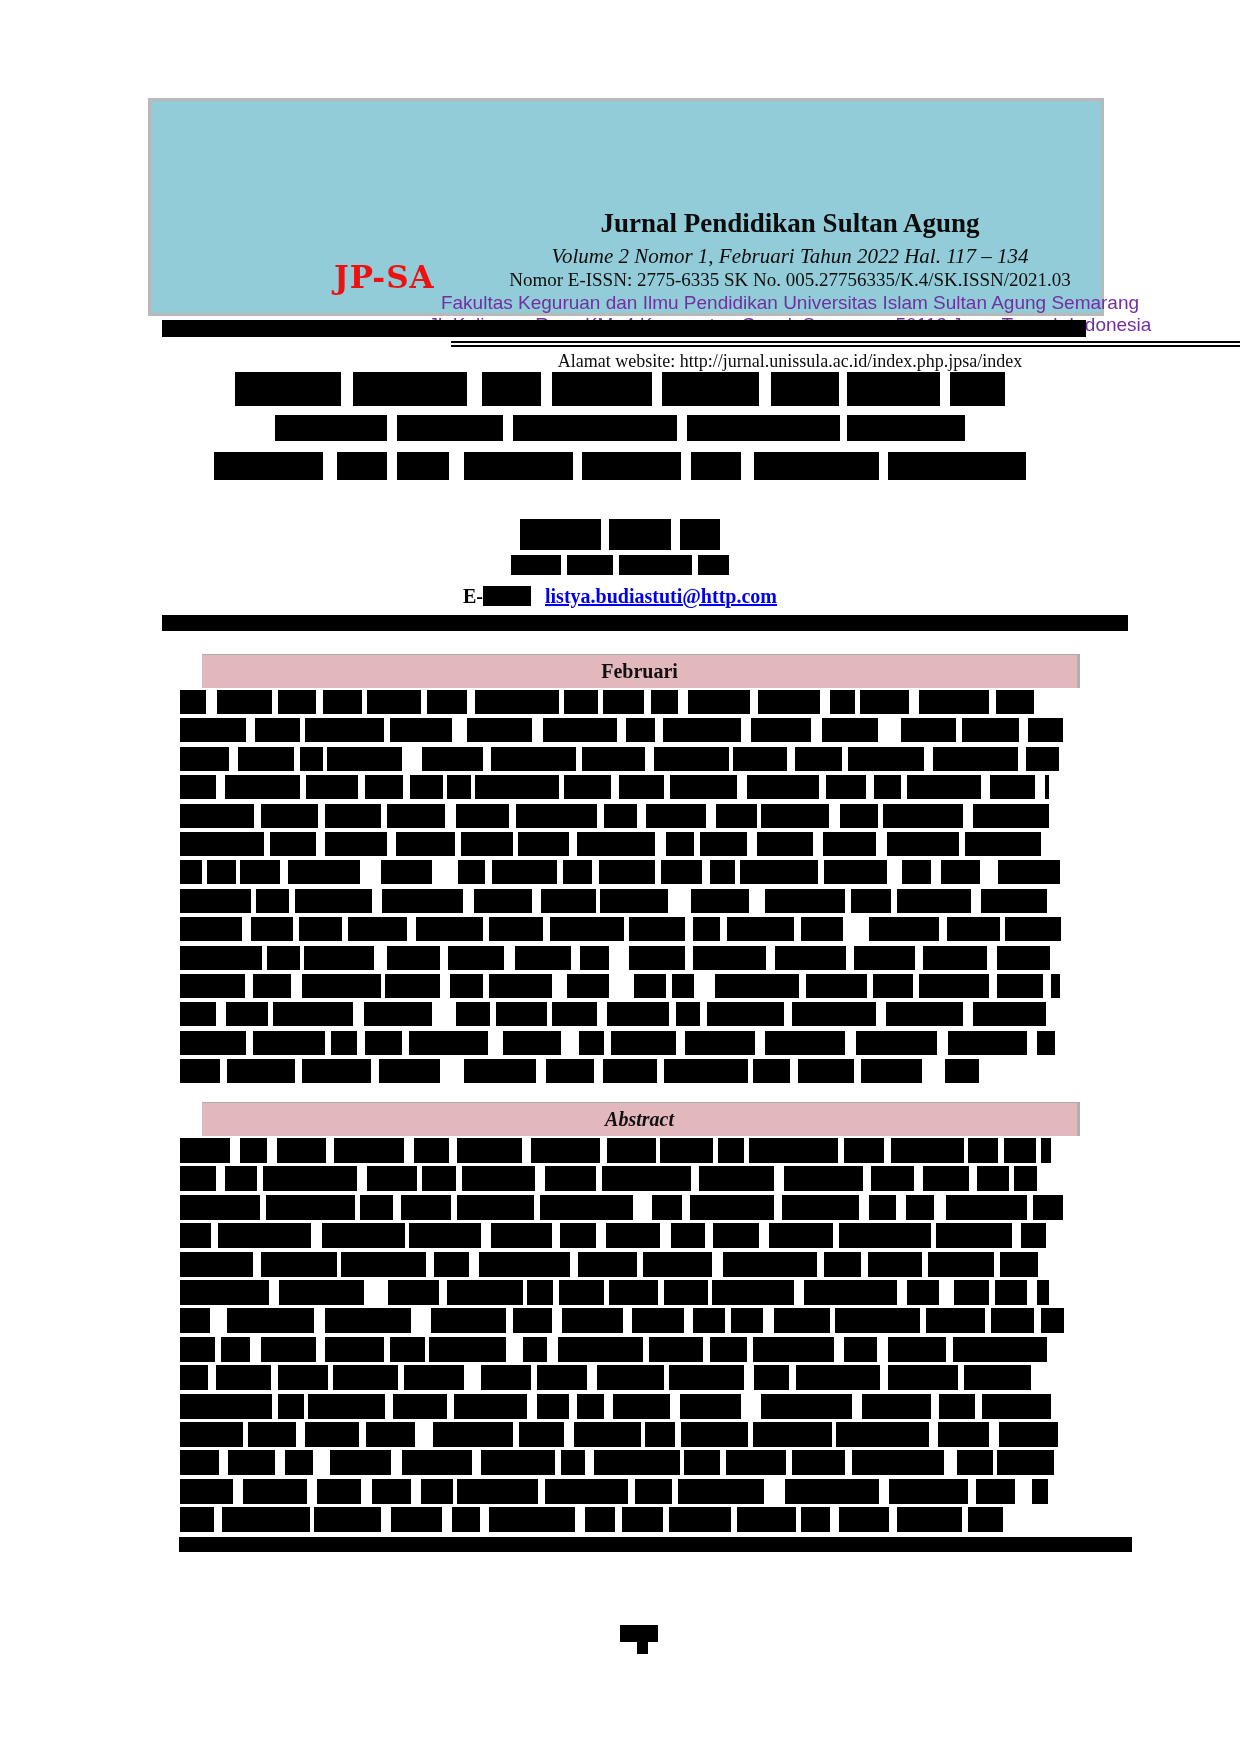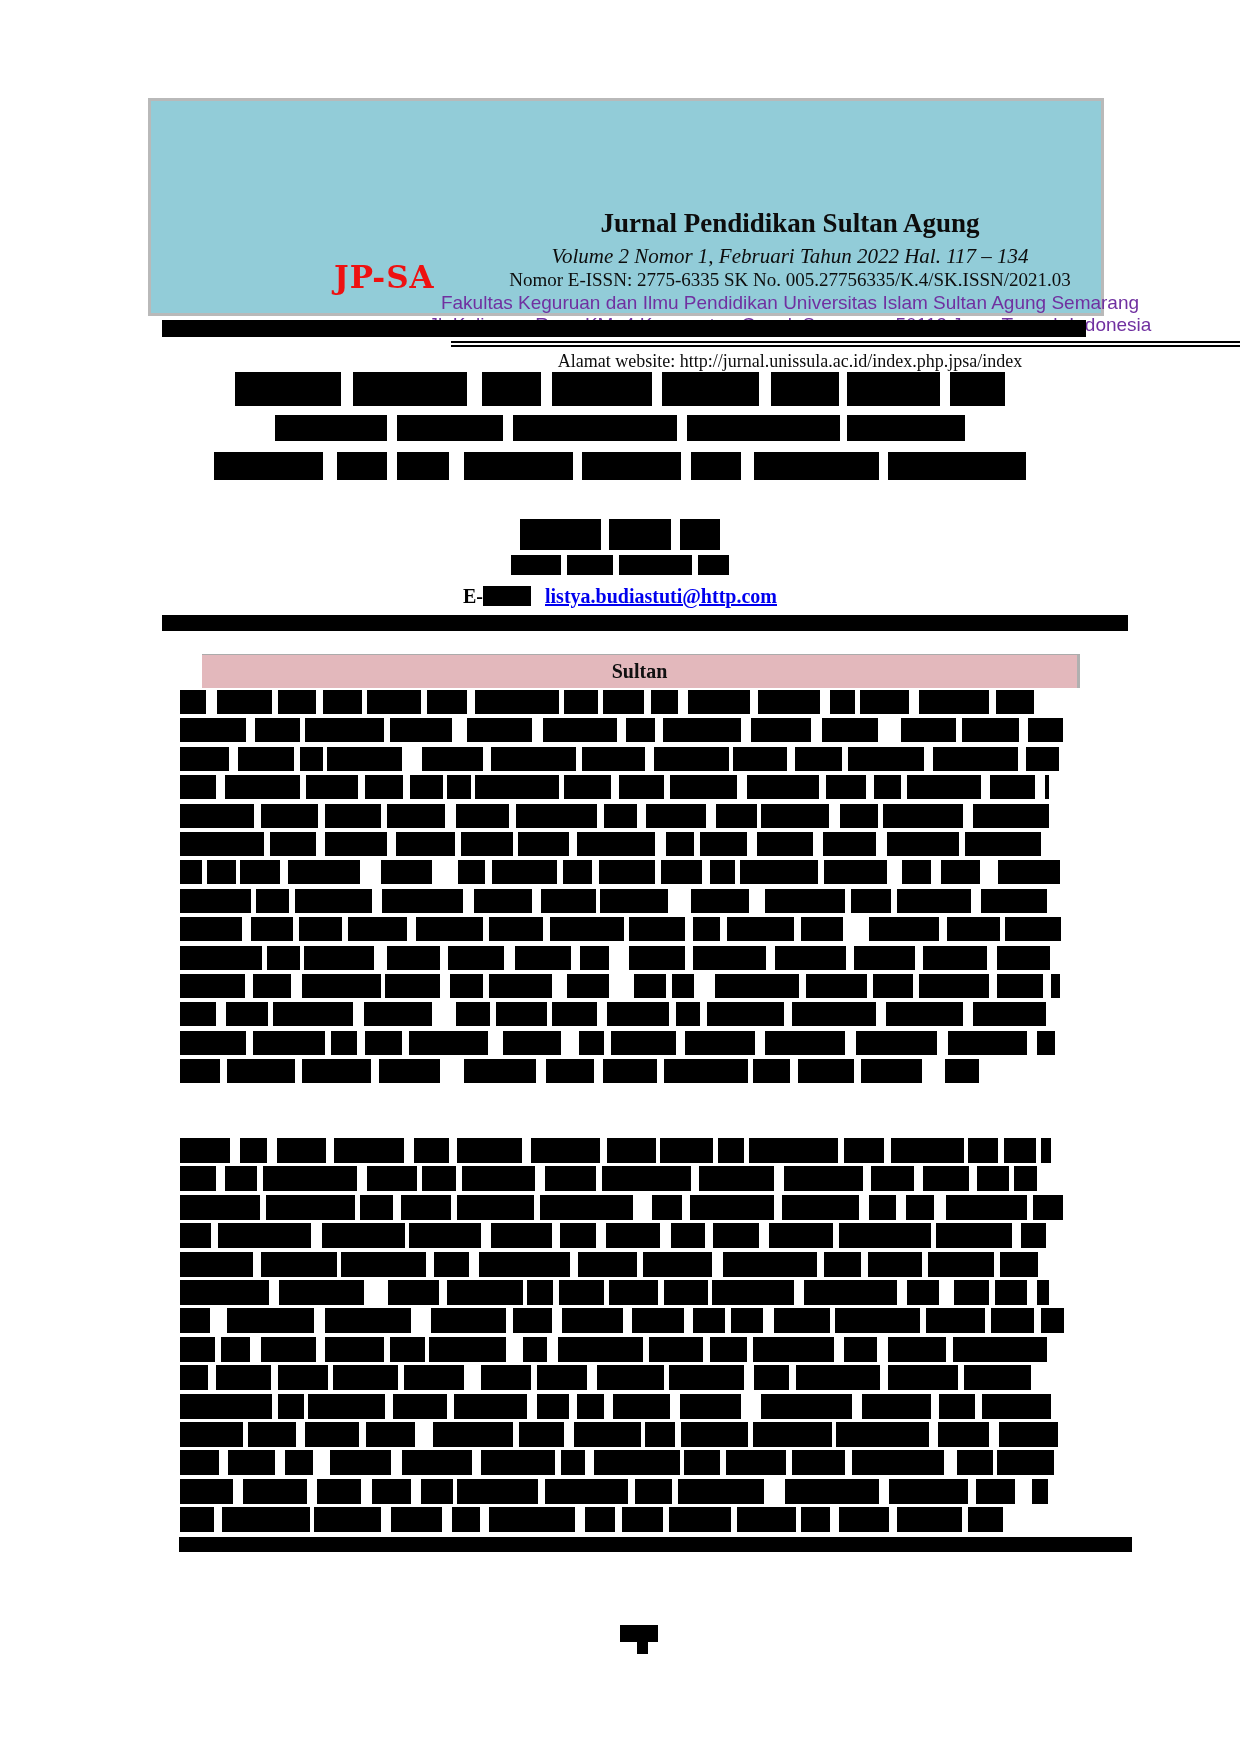--- a/index.html
+++ b/index.html
@@ -160,21 +160,21 @@
 
   <div id="email-row">
     <span id="email-prefix">E-</span>
     <span id="email-label-redacted"></span>
     <a id="author-email-link" href="#">listya.budiastuti@http.com</a>
   </div>
 
   <div id="bar-mid" class="bar"></div>
 
   <div id="abstrak-bar" class="section-bar">
-    <span>Sultan</span>
+    <span>Februari</span>
   </div>
   <div id="abstrak-body" class="rblock">
       <div class="rline" style="margin-bottom: 4.4px; width: 854.388px; height: 24px;">
         <div class="rseg" style="width: 25.9034px;"></div>
         <div class="rgap" style="width: 10.8384px;"></div>
         <div class="rseg" style="width: 54.8511px;"></div>
         <div class="rgap" style="width: 6.83865px;"></div>
         <div class="rseg" style="width: 37.1153px;"></div>
         <div class="rgap" style="width: 7.87328px;"></div>
         <div class="rseg" style="width: 38.2424px;"></div>
@@ -564,20 +564,23 @@
         <div class="rgap" style="width: 7.99086px;"></div>
         <div class="rseg" style="width: 56.2976px;"></div>
         <div class="rgap" style="width: 6.85661px;"></div>
         <div class="rseg" style="width: 60.2463px;"></div>
         <div class="rgap" style="width: 23.6885px;"></div>
         <div class="rseg" style="width: 34.1749px;"></div>
         <div class="rgap" style="width: 24.0609px;"></div>
       </div>
     </div>
 
+  <div id="abstract-bar" class="section-bar">
+    <span>Abstract</span>
+  </div>
   <div id="abstract-body" class="rblock">
       <div class="rline" style="margin-bottom: 3.4px; width: 871.567px; height: 25px;">
         <div class="rseg" style="width: 49.5683px;"></div>
         <div class="rgap" style="width: 10.7859px;"></div>
         <div class="rseg" style="width: 26.6107px;"></div>
         <div class="rgap" style="width: 9.7138px;"></div>
         <div class="rseg" style="width: 49.1463px;"></div>
         <div class="rgap" style="width: 7.90793px;"></div>
         <div class="rseg" style="width: 70.5452px;"></div>
         <div class="rgap" style="width: 9.31542px;"></div>

